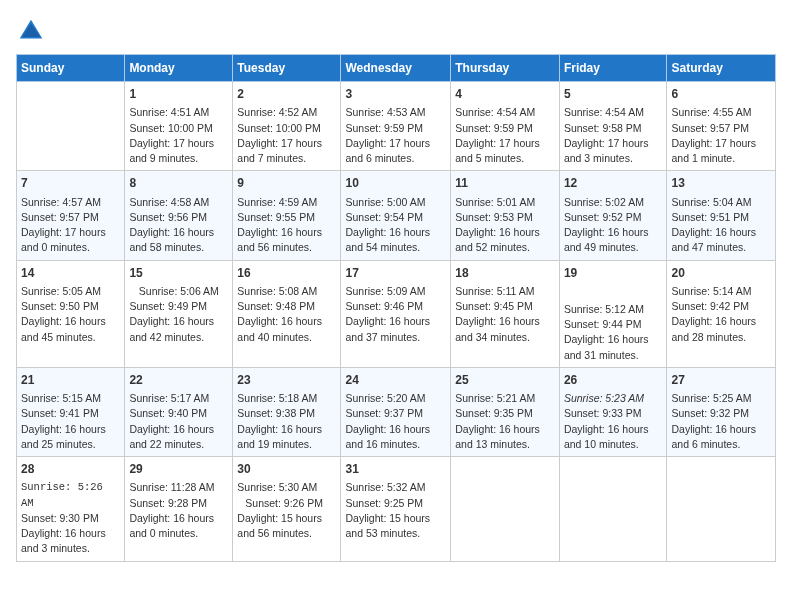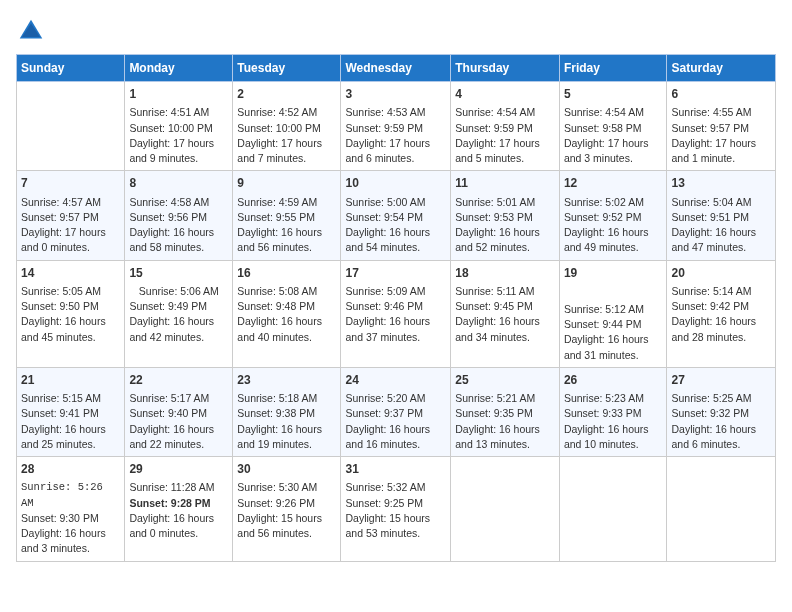--- a/index.html
+++ b/index.html
@@ -294,21 +294,21 @@
         </td>
         <td>
           <span class="day-number">25</span>
           <span style="display: block;">Sunrise: 5:21 AM</span>
           <span style="display: block;">Sunset: 9:35 PM</span>
           <span style="display: block;">Daylight: 16 hours</span>
           <span style="display: block;">and 13 minutes.</span>
         </td>
         <td>
           <span class="day-number">26</span>
-          <span style="display: block;">Sunrise: 5:23 AM</span>
+          <span style="display: block; font-style: italic;">Sunrise: 5:23 AM</span>
           <span style="display: block;">Sunset: 9:33 PM</span>
           <span style="display: block;">Daylight: 16 hours</span>
           <span style="display: block;">and 10 minutes.</span>
         </td>
         <td>
           <span class="day-number">27</span>
           <span style="display: block;">Sunrise: 5:25 AM</span>
           <span style="display: block;">Sunset: 9:32 PM</span>
           <span style="display: block;">Daylight: 16 hours</span>
           <span style="display: block;">and 6 minutes.</span>
@@ -318,28 +318,28 @@
         <td>
           <span class="day-number">28</span>
           <span style="display: block; font-family: Liberation Mono, monospace;">Sunrise: 5:26 AM</span>
           <span style="display: block;">Sunset: 9:30 PM</span>
           <span style="display: block;">Daylight: 16 hours</span>
           <span style="display: block;">and 3 minutes.</span>
         </td>
         <td>
           <span class="day-number">29</span>
           <span style="display: block;">Sunrise: 11:28 AM</span>
-          <span style="display: block; font-weight: bold;">Sunset: 9:28 PM</span>
+          <span style="display: block;">Sunset: 9:28 PM</span>
           <span style="display: block;">Daylight: 16 hours</span>
           <span style="display: block;">and 0 minutes.</span>
         </td>
         <td>
           <span class="day-number">30</span>
           <span style="display: block;">Sunrise: 5:30 AM</span>
-          <span style="display: block;">Sunset: 9:26 PM</span>
+          <span style="display: block; margin-left: 8px;">Sunset: 9:26 PM</span>
           <span style="display: block;">Daylight: 15 hours</span>
           <span style="display: block;">and 56 minutes.</span>
         </td>
         <td>
           <span class="day-number">31</span>
           <span style="display: block;">Sunrise: 5:32 AM</span>
           <span style="display: block;">Sunset: 9:25 PM</span>
           <span style="display: block;">Daylight: 15 hours</span>
           <span style="display: block;">and 53 minutes.</span>
         </td>

